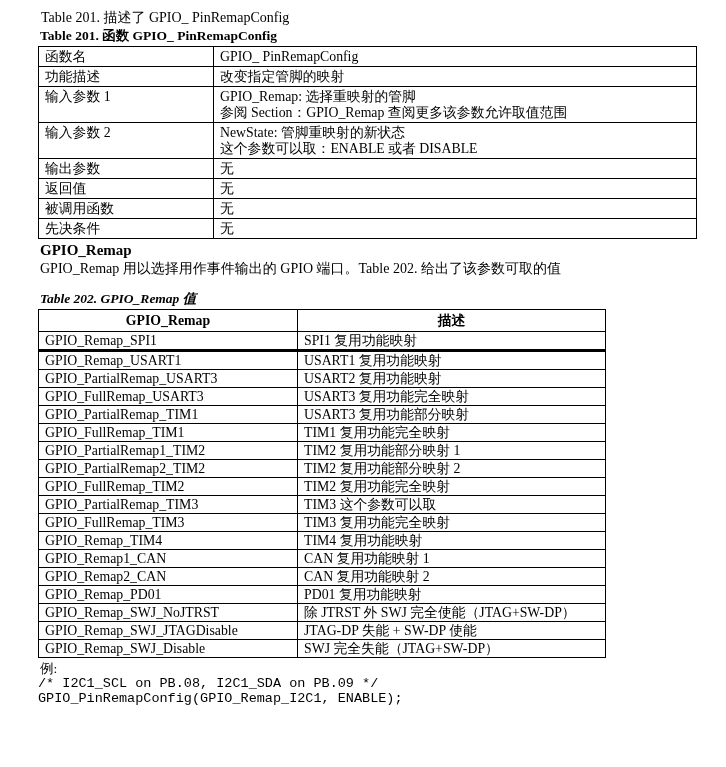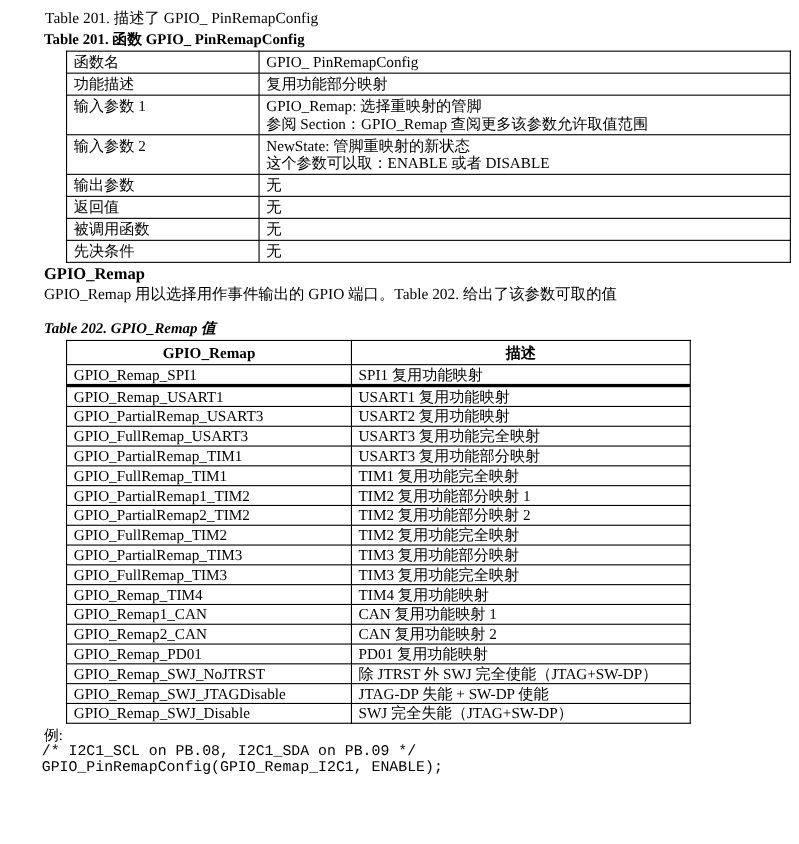--- a/index.html
+++ b/index.html
@@ -18,21 +18,21 @@
   }
   .tbl-caption {
     margin-left: 40px; font-weight: bold;
     font-size: 13.5px; line-height: 17px;
   }
   .caption-1 { margin-bottom: 2px; }
   .caption-2 { margin-top: 12px; margin-bottom: 2px; font-style: italic; }
 
   table {
     border-collapse: collapse; table-layout: fixed;
-    margin-left: 60px;
+    margin-left: 38px;
   }
   td, th { border: 1px solid #000000; overflow: hidden; }
 
   .t201 { width: 659px; }
   .t201 .col-label { width: 175px; }
   .t201 td {
     font-size: 13.8px; line-height: 16px;
     padding: 2px 5px 1px 6px; vertical-align: top;
   }
 
@@ -85,21 +85,21 @@
     <tbody>
       <tr>
         <td>函数名</td>
         <td>
             <div>GPIO_ PinRemapConfig</div>
           </td>
       </tr>
       <tr>
         <td>功能描述</td>
         <td>
-            <div>复用功能部分映射</div>
+            <div>改变指定管脚的映射</div>
           </td>
       </tr>
       <tr>
         <td>输入参数 1</td>
         <td>
           <div>GPIO_Remap: 选择重映射的管脚</div>
           <div>参阅 Section：GPIO_Remap 查阅更多该参数允许取值范围</div>
         </td>
       </tr>
       <tr>
@@ -184,21 +184,21 @@
       <tr>
         <td>GPIO_PartialRemap2_TIM2</td>
         <td>TIM2 复用功能部分映射 2</td>
       </tr>
       <tr>
         <td>GPIO_FullRemap_TIM2</td>
         <td>TIM2 复用功能完全映射</td>
       </tr>
       <tr>
         <td>GPIO_PartialRemap_TIM3</td>
-        <td>TIM3 复用功能部分映射</td>
+        <td>TIM3 这个参数可以取</td>
       </tr>
       <tr>
         <td>GPIO_FullRemap_TIM3</td>
         <td>TIM3 复用功能完全映射</td>
       </tr>
       <tr>
         <td>GPIO_Remap_TIM4</td>
         <td>TIM4 复用功能映射</td>
       </tr>
       <tr>

